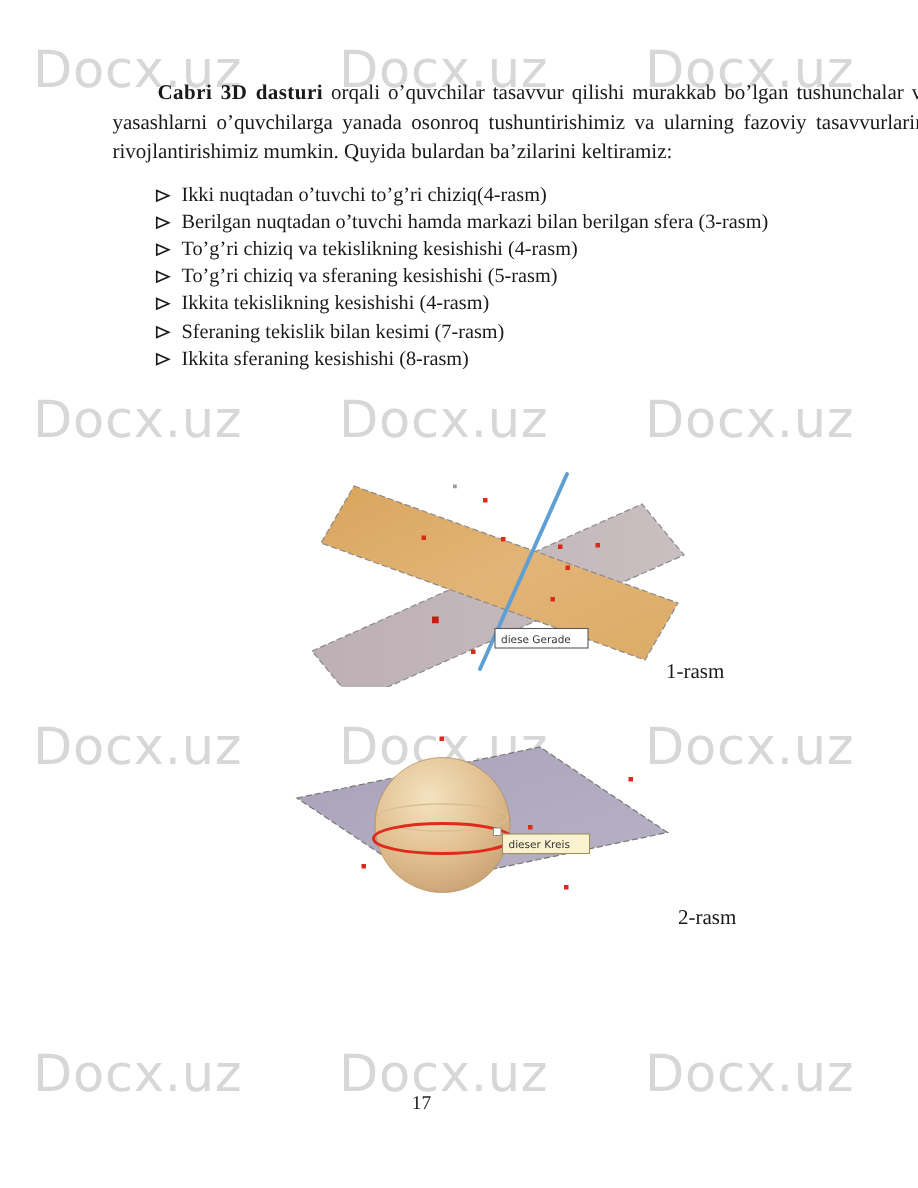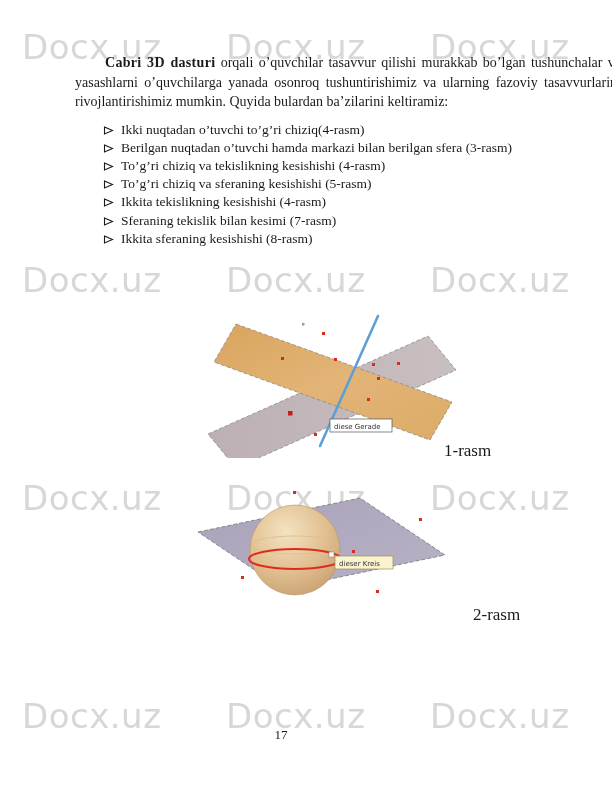--- a/index.html
+++ b/index.html
@@ -25,23 +25,23 @@
   .bullets { list-style:none; margin:9px 0 0 0; padding:0 0 0 28px; }
   .bullets li {
     display:flex; align-items:flex-start; gap:7px;
     font-size:13.5px; line-height:18.2px; white-space:nowrap;
   }
   .bullet-glyph { flex:0 0 auto; margin-top:4px; }
   
   .fig { position:absolute; z-index:1; }
   #fig1 { left:200px; top:306px; }
   #fig2 { left:195px; top:487px; }
-  .caption { position:absolute; z-index:1; font-size:17px;text-align:right; }
+  .caption { position:absolute; z-index:1; font-size:14px;text-align:right; }
   #caption1 { left:444px; top:441px; }
-  #caption2 { left:473px; top:605px; }
+  #caption2 { left:452px; top:605px; }
   .pagenum { position:absolute; z-index:1; left:266px; top:727px; font-size:13px; width:30px; text-align:center; }
   svg text { font-family:"DejaVu Sans", sans-serif; }
 </style>
 </head>
 <body>
 
 <div class="page">
 
   <span class="wm" style="left:22px;top:27px">Docx.uz</span>
   <span class="wm" style="left:226px;top:27px">Docx.uz</span>

